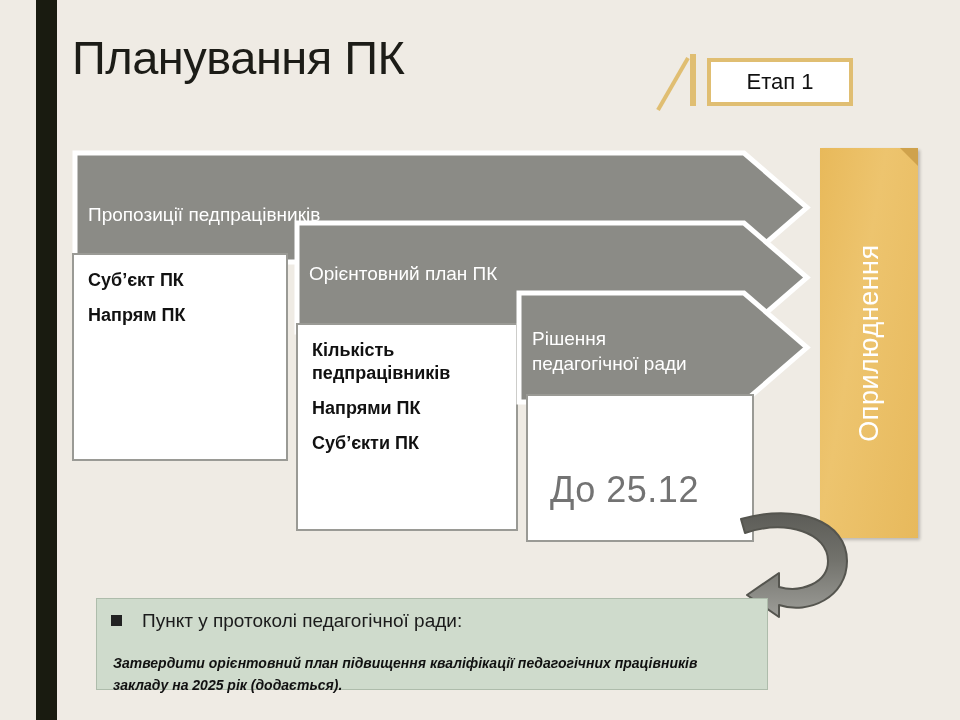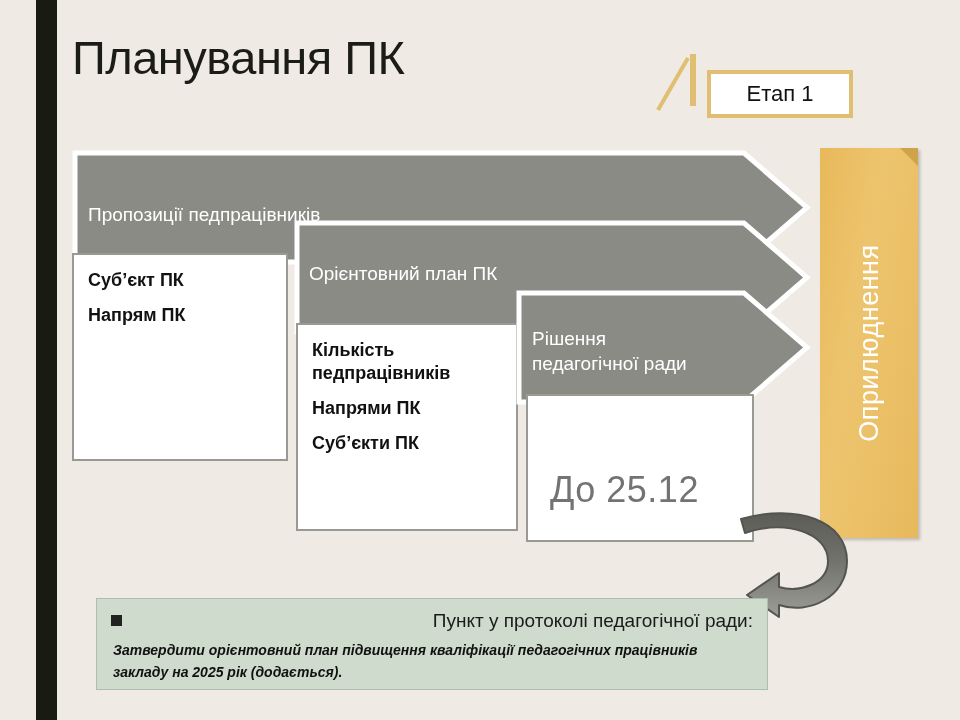--- a/index.html
+++ b/index.html
@@ -67,21 +67,20 @@
     left: 707px;
     top: 58px;
     width: 146px;
     height: 48px;
     background: #ffffff;
     border: 4px solid #e0be72;
     box-sizing: border-box;
     display: flex;
     align-items: center;
     justify-content: center;
-    margin-top: 12px;
   }
   .stage-box span {
     font-size: 22px;
     color: #111;
     font-weight: 400;
   }
 
   
   .chevron {
     position: absolute;
@@ -181,22 +180,21 @@
     width: 672px;
     height: 92px;
     background: #cfdbcc;
     border: 1px solid #aebcab;
     box-sizing: border-box;
     padding: 10px 14px 0 14px;
   }
   .note-head {
     display: flex;
     align-items: flex-start;
-    margin-bottom: 6px;
-    justify-content: space-between;
+    margin-bottom: 19px;
   }
   .note-bullet {
     width: 11px;
     height: 11px;
     background: #222;
     margin-right: 20px;
     margin-top: 6px;
     flex: 0 0 auto;
   }
   .note-head-text {

